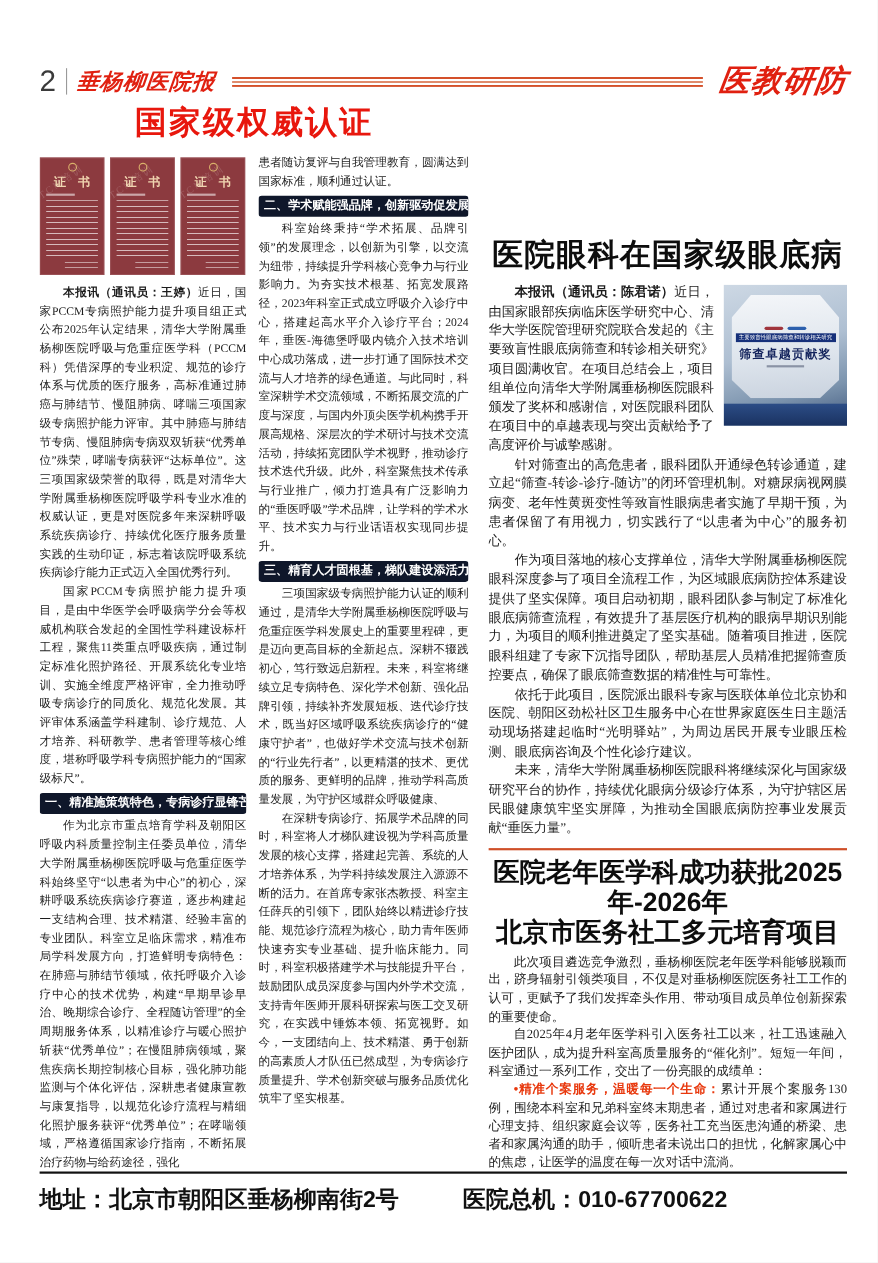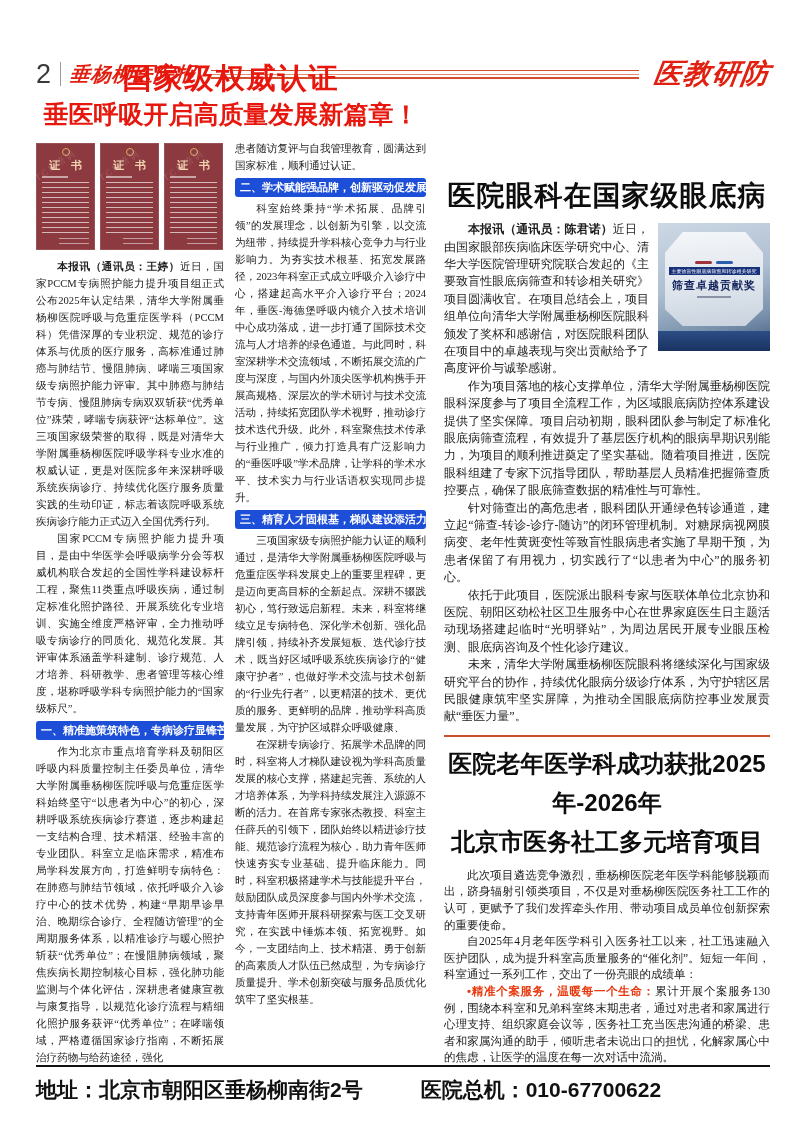--- a/index.html
+++ b/index.html
@@ -29,21 +29,21 @@
   .l-title-1 { font-family:"Liberation Sans",sans-serif; font-weight:900; font-size:29px;
                line-height:37px; color:#e8170d; text-align:center; letter-spacing:2px; }
   .l-title-2 { font-family:"Liberation Sans",sans-serif; font-weight:900; font-size:25px;
                line-height:34px; color:#e8170d; text-align:center; }
   .cols { display:flex; gap:11px; margin-top:9px; }
   .col1 { width:188px; flex:none; overflow:hidden; }
   .col2 { width:191px; flex:none; overflow:hidden; }
   .body { font-size:10.6px; line-height:17px; text-align:justify; color:#1c1c1c; margin:0; }
   .ind { text-indent:2em; }
   .lead-bold { font-weight:bold; font-family:"Liberation Sans",sans-serif; }
-  .subhead { background:#1d4ed8; color:#ffffff; font-family:"Liberation Sans",sans-serif;
+  .subhead { background:#0f172a; color:#ffffff; font-family:"Liberation Sans",sans-serif;
              font-weight:bold; font-size:11px; line-height:19px; padding:0 5px; margin:4px 0 3px;
              border-radius:3px; white-space:nowrap; overflow:hidden; }
 
   
   .certs { display:flex; gap:5px; margin:3px 0 8px; }
   .cert { position:relative; width:59px; height:107px; background:#8c3a3f; overflow:hidden;
           box-shadow:inset 0 0 0 1px rgba(255,255,255,.12); }
   .cert-seal { width:8px; height:8px; border:1px solid #d9b06a; border-radius:50%; margin:5px auto 2px; }
   .cert-title { text-align:center; color:#f0d5b0; font-weight:bold; font-size:11px;
                 letter-spacing:4px; font-family:"Liberation Serif",serif; text-indent:4px; }
@@ -79,21 +79,21 @@
   .award-title { font-family:"Liberation Sans",sans-serif; font-weight:bold; font-size:11px;
                  color:#13235c; letter-spacing:1px; white-space:nowrap; }
   .award-sub { width:34px; height:2px; background:#8a93a5; }
 
   .h-divider { border-top:2px solid #cf4f28; margin:9px 0 7px; position:relative; }
   .h-divider:before { content:''; position:absolute; left:-12px; top:-5px; width:8px; height:8px;
                       border-radius:50%; background:#cf4f28; }
 
   
   .r2-title { font-family:"Liberation Sans",sans-serif; font-weight:900; color:#0d0d0d;
-              font-size:24px; line-height:39px; text-align:center; letter-spacing:0; }
+              font-size:24px; line-height:27px; text-align:center; letter-spacing:0; }
   .art2-body { margin-top:6px; overflow:hidden; flex:1; }
   .rbody2 { font-size:11.5px; line-height:16.6px; text-align:justify; color:#1c1c1c; margin:0; }
   .bullet-lead { color:#e8380d; font-weight:bold; font-family:"Liberation Sans",sans-serif; }
 
   
   .footer { position:absolute; left:36px; right:28px; bottom:44px; border-top:2.5px solid #111;
             padding-top:9px; display:flex; gap:58px;
             font-family:"Liberation Sans",sans-serif; font-weight:bold; font-size:21px; color:#111; }
 </style>
 </head>
@@ -106,21 +106,20 @@
     <span class="mast-sep"></span>
     <span class="brand">垂杨柳医院报</span>
     <div class="rule-triple"></div>
     <span class="section-name">医教研防</span>
   </div>
 
   <div class="main">
 
     <section class="left-sec">
       <div class="l-title-1">国家级权威认证</div>
-      <div class="l-title-2">垂医呼吸开启高质量发展新篇章！</div>
 
       <div class="cols">
         <div class="col1">
 
           <div class="certs">
             <div class="cert">
               <div class="cert-wm">TCM培训</div>
               <div class="cert-seal"></div>
               <div class="cert-title">证 书</div>
               <div class="cert-sub"></div>
@@ -174,22 +173,22 @@
               <div class="award-logos">
                   <i class="logo-a"></i>
                   <i class="logo-b"></i>
                 </div>
               <div class="award-band">主要致盲性眼底病筛查和转诊相关研究</div>
               <div class="award-title">筛查卓越贡献奖</div>
               <div class="award-sub"></div>
             </div>
           </div>
           <p class="rbody ind"><span class="lead-bold">本报讯（通讯员：陈君诺）</span><span>近日，由国家眼部疾病临床医学研究中心、清华大学医院管理研究院联合发起的《主要致盲性眼底病筛查和转诊相关研究》项目圆满收官。在项目总结会上，项目组单位向清华大学附属垂杨柳医院眼科颁发了奖杯和感谢信，对医院眼科团队在项目中的卓越表现与突出贡献给予了高度评价与诚挚感谢。</span></p>
+          <p class="rbody ind">针对筛查出的高危患者，眼科团队开通绿色转诊通道，建立起“筛查-转诊-诊疗-随访”的闭环管理机制。对糖尿病视网膜病变、老年性黄斑变性等致盲性眼病患者实施了早期干预，为患者保留了有用视力，切实践行了“以患者为中心”的服务初心。</p>
           <p class="rbody ind">作为项目落地的核心支撑单位，清华大学附属垂杨柳医院眼科深度参与了项目全流程工作，为区域眼底病防控体系建设提供了坚实保障。项目启动初期，眼科团队参与制定了标准化眼底病筛查流程，有效提升了基层医疗机构的眼病早期识别能力，为项目的顺利推进奠定了坚实基础。随着项目推进，医院眼科组建了专家下沉指导团队，帮助基层人员精准把握筛查质控要点，确保了眼底筛查数据的精准性与可靠性。</p>
-          <p class="rbody ind">针对筛查出的高危患者，眼科团队开通绿色转诊通道，建立起“筛查-转诊-诊疗-随访”的闭环管理机制。对糖尿病视网膜病变、老年性黄斑变性等致盲性眼病患者实施了早期干预，为患者保留了有用视力，切实践行了“以患者为中心”的服务初心。</p>
           <p class="rbody ind">依托于此项目，医院派出眼科专家与医联体单位北京协和医院、朝阳区劲松社区卫生服务中心在世界家庭医生日主题活动现场搭建起临时“光明驿站”，为周边居民开展专业眼压检测、眼底病咨询及个性化诊疗建议。</p>
           <p class="rbody ind">未来，清华大学附属垂杨柳医院眼科将继续深化与国家级研究平台的协作，持续优化眼病分级诊疗体系，为守护辖区居民眼健康筑牢坚实屏障，为推动全国眼底病防控事业发展贡献“垂医力量”。</p>
         </div>
       </article>
 
       <div class="h-divider"></div>
 
       <article style="display:flex;flex-direction:column;min-height:0;flex:1;">
         <div class="r2-title">医院老年医学科成功获批2025年-2026年</div>
         <div class="r2-title">北京市医务社工多元培育项目</div>

